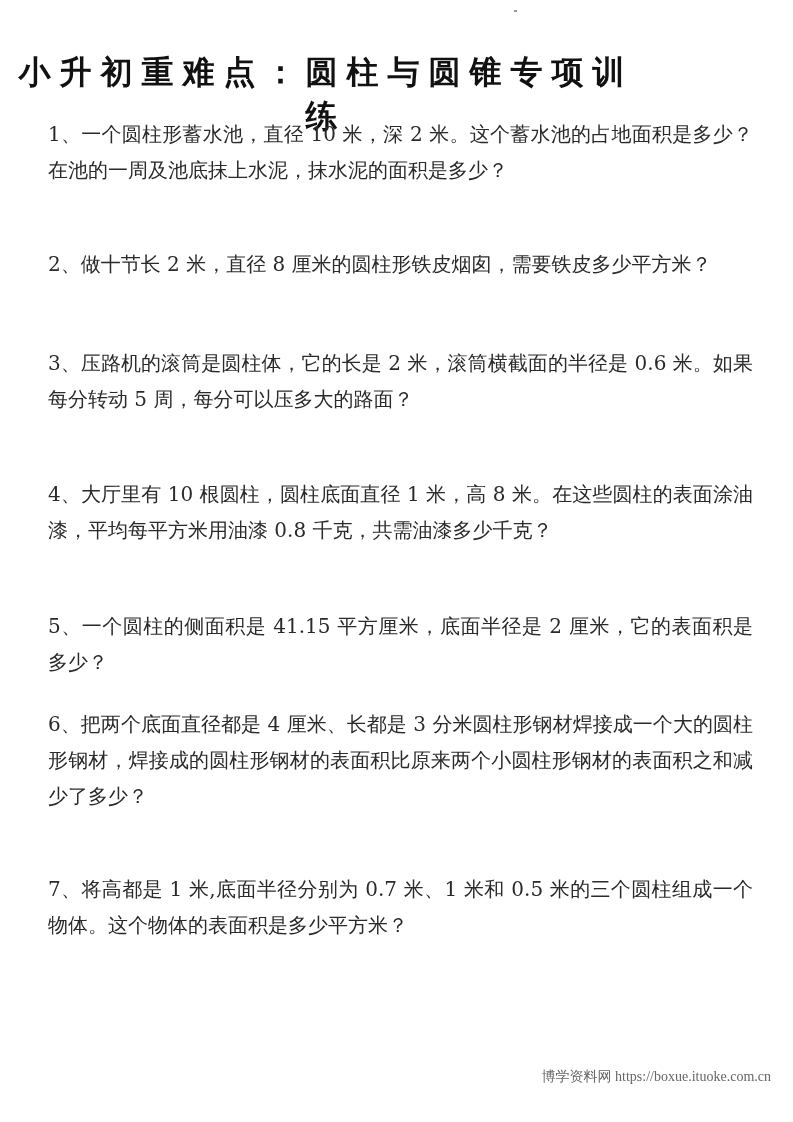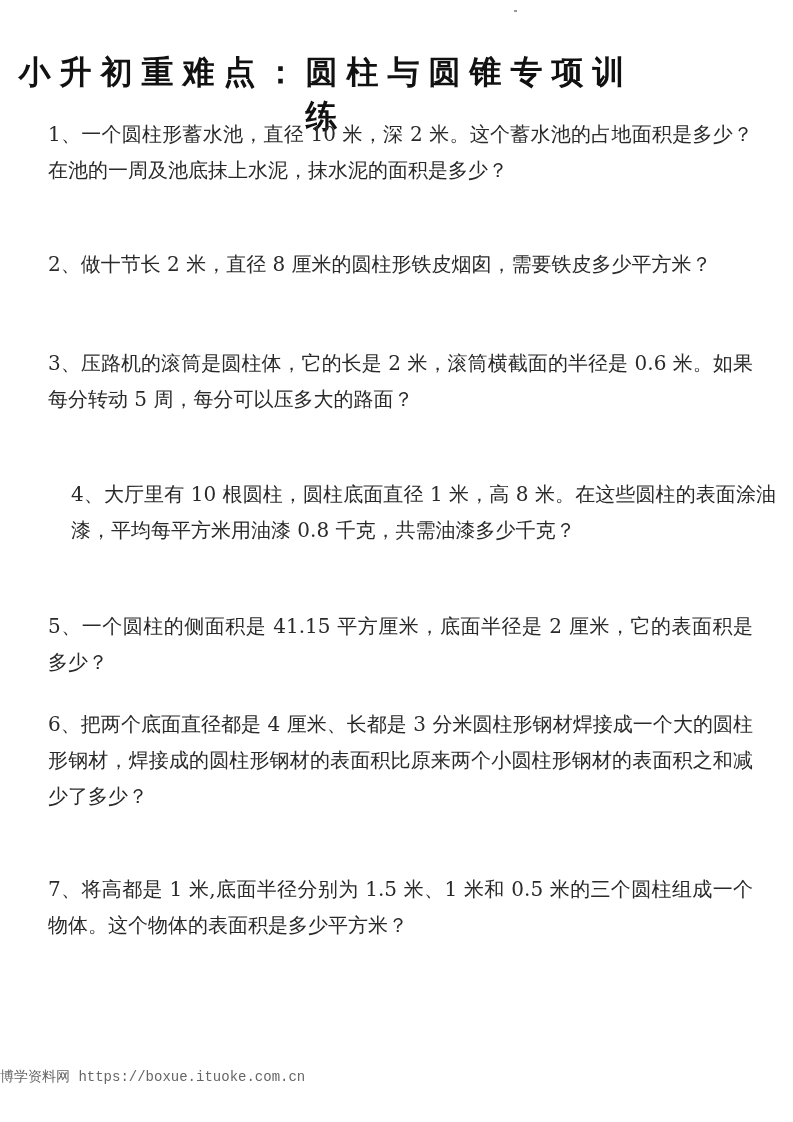--- a/index.html
+++ b/index.html
@@ -35,22 +35,22 @@
       font-size: 20px;
       line-height: 36px;
       color: #2a2a2a;
       text-align: justify;
     }
     .footer {
       position: absolute;
       top: 1068px;
       left: 0;
       width: 771px;
-      text-align: left;
-      font-family: Liberation Mono, monospace;
+      text-align: right;
+      font-family: Liberation Serif, serif;
       font-size: 14px;
       color: #666666;
     }
     .dot {
       position: absolute;
       top: 10px;
       left: 514px;
       width: 3px;
       height: 2px;
       background: #999;
@@ -59,18 +59,18 @@
 </head>
 <body>
 
 <div class="dot"></div>
 
 <div class="page-title">小升初重难点：圆柱与圆锥专项训练</div>
 
 <div class="question" style="top:116px;">1、一个圆柱形蓄水池，直径 10 米，深 2 米。这个蓄水池的占地面积是多少？在池的一周及池底抹上水泥，抹水泥的面积是多少？</div>
 <div class="question" style="top:246px;">2、做十节长 2 米，直径 8 厘米的圆柱形铁皮烟囱，需要铁皮多少平方米？</div>
 <div class="question" style="top:345px;">3、压路机的滚筒是圆柱体，它的长是 2 米，滚筒横截面的半径是 0.6 米。如果每分转动 5 周，每分可以压多大的路面？</div>
-<div class="question" style="top:476px;margin-left:23px;">4、大厅里有 10 根圆柱，圆柱底面直径 1 米，高 8 米。在这些圆柱的表面涂油漆，平均每平方米用油漆 0.8 千克，共需油漆多少千克？</div>
+<div class="question" style="top:476px;">4、大厅里有 10 根圆柱，圆柱底面直径 1 米，高 8 米。在这些圆柱的表面涂油漆，平均每平方米用油漆 0.8 千克，共需油漆多少千克？</div>
 <div class="question" style="top:608px;">5、一个圆柱的侧面积是 41.15 平方厘米，底面半径是 2 厘米，它的表面积是多少？</div>
 <div class="question" style="top:706px;">6、把两个底面直径都是 4 厘米、长都是 3 分米圆柱形钢材焊接成一个大的圆柱形钢材，焊接成的圆柱形钢材的表面积比原来两个小圆柱形钢材的表面积之和减少了多少？</div>
-<div class="question" style="top:871px;">7、将高都是 1 米,底面半径分别为 1.5 米、1 米和 0.5 米的三个圆柱组成一个物体。这个物体的表面积是多少平方米？</div>
+<div class="question" style="top:871px;">7、将高都是 1 米,底面半径分别为 0.7 米、1 米和 0.5 米的三个圆柱组成一个物体。这个物体的表面积是多少平方米？</div>
 
 <div class="footer">博学资料网 https://boxue.ituoke.com.cn</div>
 
 </body></html>

